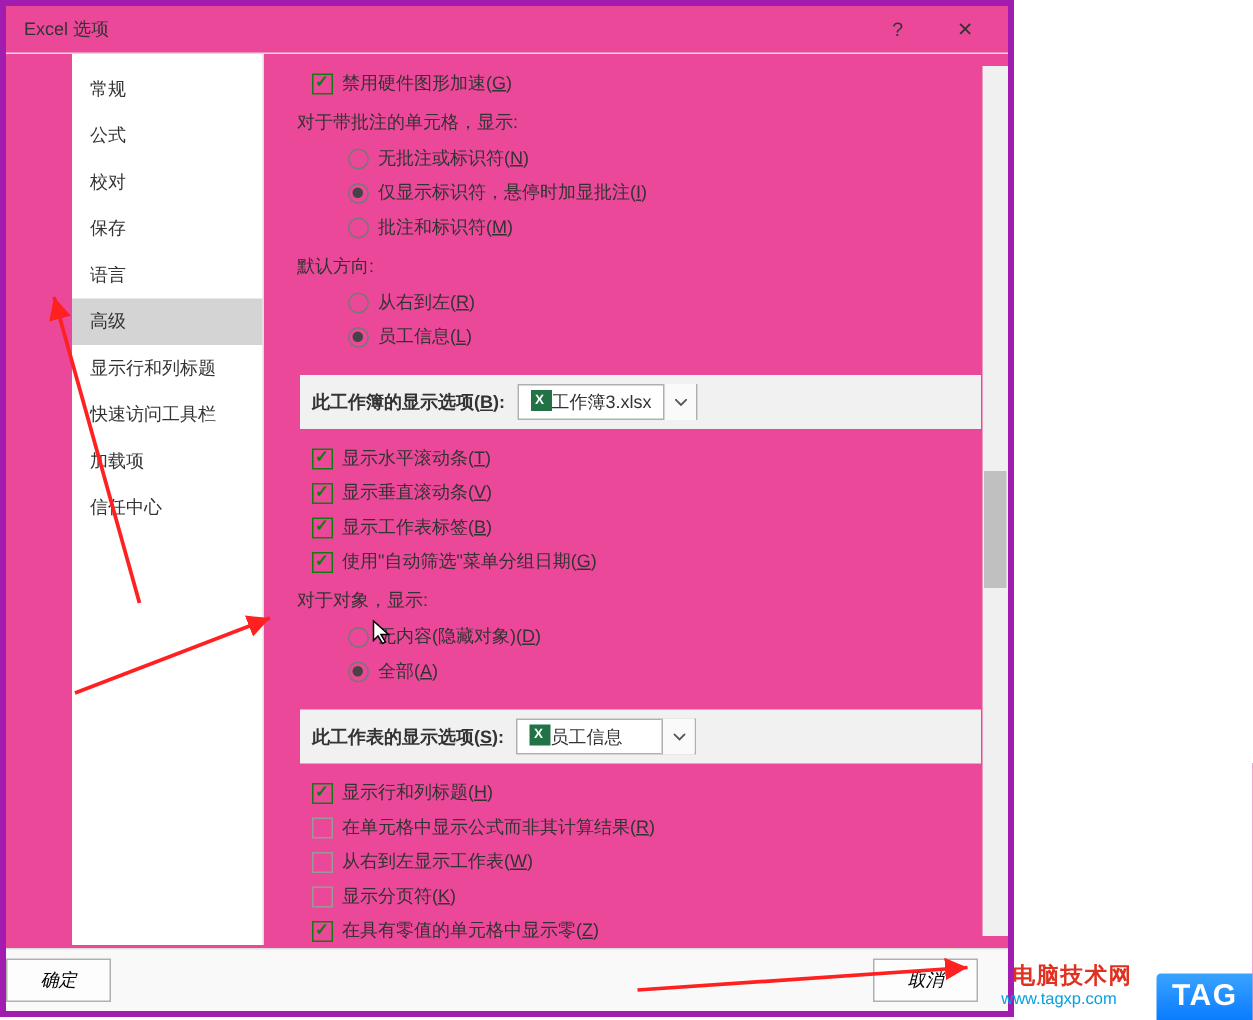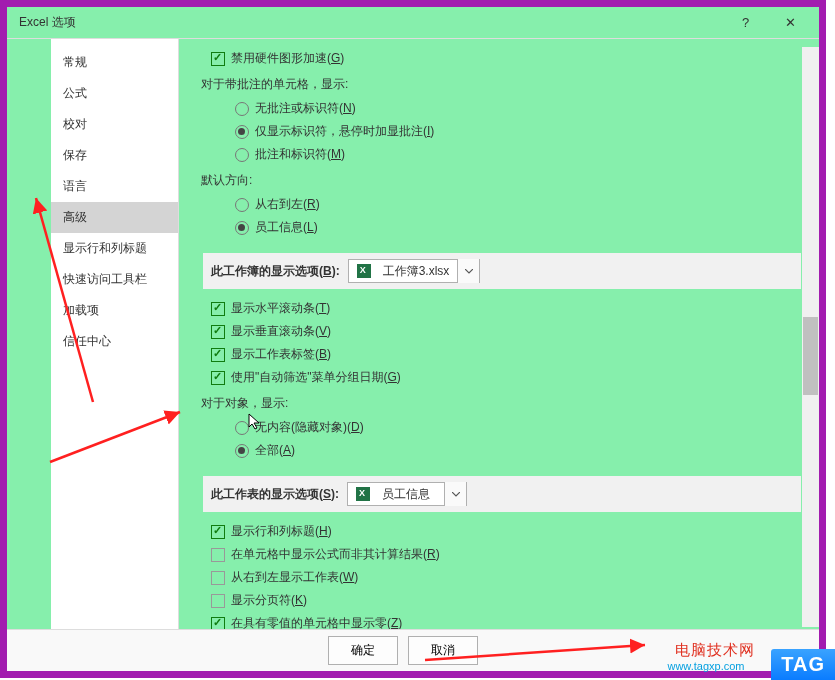--- a/index.html
+++ b/index.html
@@ -1,17 +1,17 @@
 <!DOCTYPE html>
 <html><head>
 <meta charset="utf-8">
 <style>
 * { box-sizing: border-box; margin: 0; padding: 0; font-family: "Microsoft YaHei", "Segoe UI", sans-serif; }
 body { background: #fff; width: 835px; height: 680px; position: relative; overflow: hidden; }
-.window { border: 7px solid #a21caf; width: 826px; height: 678px; position: relative; background: #86efac; }
+.window { border: 4px solid #a21caf; width: 676px; height: 678px; position: relative; background: #ec4899; }
 .titlebar { height: 32px; display: flex; align-items: center; padding: 0 6px; border-bottom: 1px solid #ddd; }
 .title { font-size: 12px; color: #333; padding-left: 6px; }
 .titlebar-buttons { margin-left: auto; display: flex; }
 .titlebar-buttons div { width: 45px; height: 30px; display: flex; align-items: center; justify-content: center; font-size: 13px; color: #333; }
 .body-split { display: flex; height: 594px; }
 .sidebar { width: 128px; border-right: 1px solid #ddd; background: #fff; padding-top: 8px; margin-left: 44px; }
 .sidebar-item { font-size: 12px; color: #333; padding: 7px 12px; cursor: pointer; }
 .sidebar-item.selected { background: #d4d4d4; }
 .content-wrap { flex: 1; position: relative; }
 .content { position: absolute; left: 8px; right: 18px; top: 8px; bottom: 0; overflow: hidden; font-size: 12px; color: #333; }
@@ -23,34 +23,34 @@
 .check, .radio { width: 14px; height: 14px; margin-right: 6px; flex-shrink: 0; }
 .check { border: 1.5px solid #999; position: relative; }
 .check.checked { border-color: #107c10; }
 .check.checked::after { content: "✓"; color: #107c10; font-size: 11px; font-weight: bold; position: absolute; left: 1px; top: -2px; }
 .radio { border: 1.2px solid #777; border-radius: 50%; position: relative; }
 .radio.checked::after { content: ""; width: 7px; height: 7px; background: #444; border-radius: 50%; position: absolute; left: 2.3px; top: 2.3px; }
 .sub-heading { font-size: 12px; margin: 6px 0 4px 14px; }
 .group-header { background: #f1f1f1; padding: 6px 8px; margin: 14px 0 8px 16px; display: flex; align-items: center; gap: 8px; }
 .group-header strong { font-weight: bold; font-size: 12px; }
 .dropdown { display: inline-flex; align-items: center; border: 1px solid #b0b0b0; background: #fff; height: 24px; }
-.dropdown .dd-content { padding: 0 8px; display: flex; align-items: center; gap: 12px; min-width: 96px; }
+.dropdown .dd-content { padding: 0 8px; display: flex; align-items: flex-start; gap: 0; min-width: 96px; }
 .dropdown .dd-arrow { width: 22px; height: 24px; border-left: 1px solid #b0b0b0; display: flex; align-items: center; justify-content: center; background: #fafafa; }
 .excel-icon { width: 14px; height: 14px; background: #217346; position: relative; }
 .excel-icon::after { content: "X"; color: #fff; font-size: 9px; font-weight: bold; position: absolute; left: 3px; top: 1px; }
 .accel { text-decoration: underline; }
-.footer { position: absolute; bottom: 0; left: 0; right: 0; height: 42px; border-top: 1px solid #ddd; background: #f9f9f9; display: flex; align-items: center; justify-content: center; padding-right: 20px; gap: 10px; }
+.footer { position: absolute; bottom: 0; left: 0; right: 0; height: 42px; border-top: 1px solid #ddd; background: #f9f9f9; display: flex; align-items: center; justify-content: space-between; padding-right: 20px; gap: 10px; font-style: italic; }
 .footer-btn { border: 1px solid #b0b0b0; background: #fdfdfd; padding: 5px 20px; font-size: 12px; cursor: pointer; min-width: 70px; text-align: center; }
 .arrow-annotation { position: absolute; pointer-events: none; }
 .arrow1 { left: 28px; top: 192px; width: 130px; height: 220px; }
 .arrow2 { left: 45px; top: 402px; width: 150px; height: 70px; }
 .arrow3 { left: 420px; top: 615px; width: 260px; height: 50px; }
 .cursor { position: absolute; left: 248px; top: 413px; pointer-events: none; }
 .watermark { position: absolute; right: 6px; bottom: 4px; text-align: center; pointer-events: none; }
-.wm1 { color: #e03020; font-size: 15px; font-weight: normal; letter-spacing: 1px; padding-left: 18px; }
+.wm1 { color: #e03020; font-size: 15px; font-weight: bold; letter-spacing: 1px; padding-left: 18px; }
 .wm2 { color: #06a0e0; font-size: 11px; }
 .tag-badge { position: absolute; right: 0; bottom: 0; background: linear-gradient(#3aa3ff,#0a7cff); color: #fff; font-weight: bold; font-size: 20px; padding: 4px 10px; border-radius: 3px 0 0 0; letter-spacing: 1px; }
 </style>
 </head>
 <body>
 
 <div class="window">
   <div class="titlebar">
     <span class="title">Excel 选项</span>
     <div class="titlebar-buttons">

